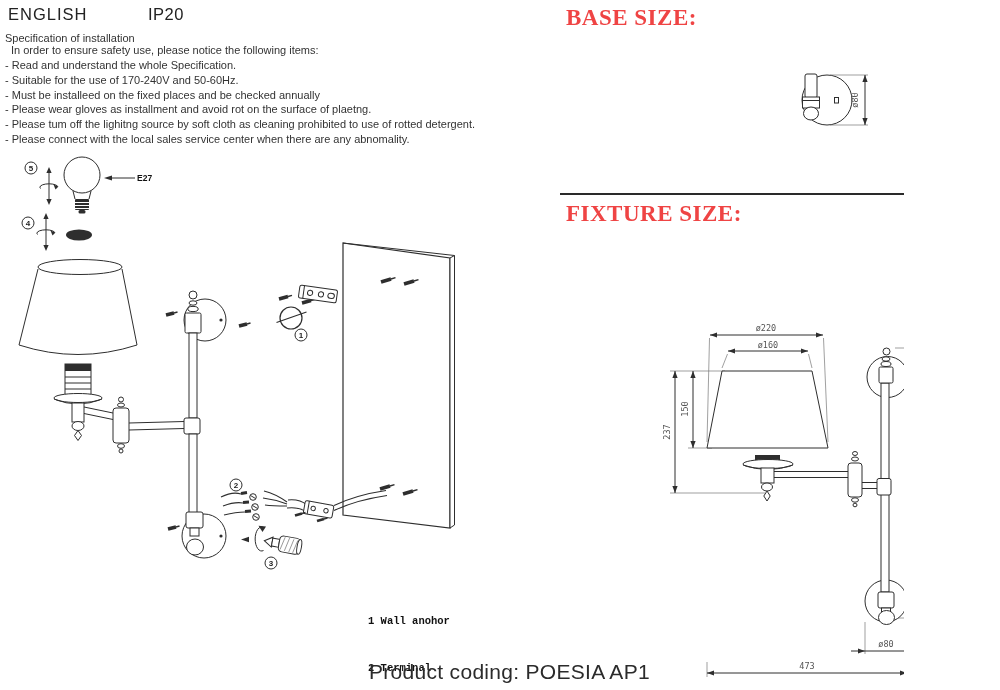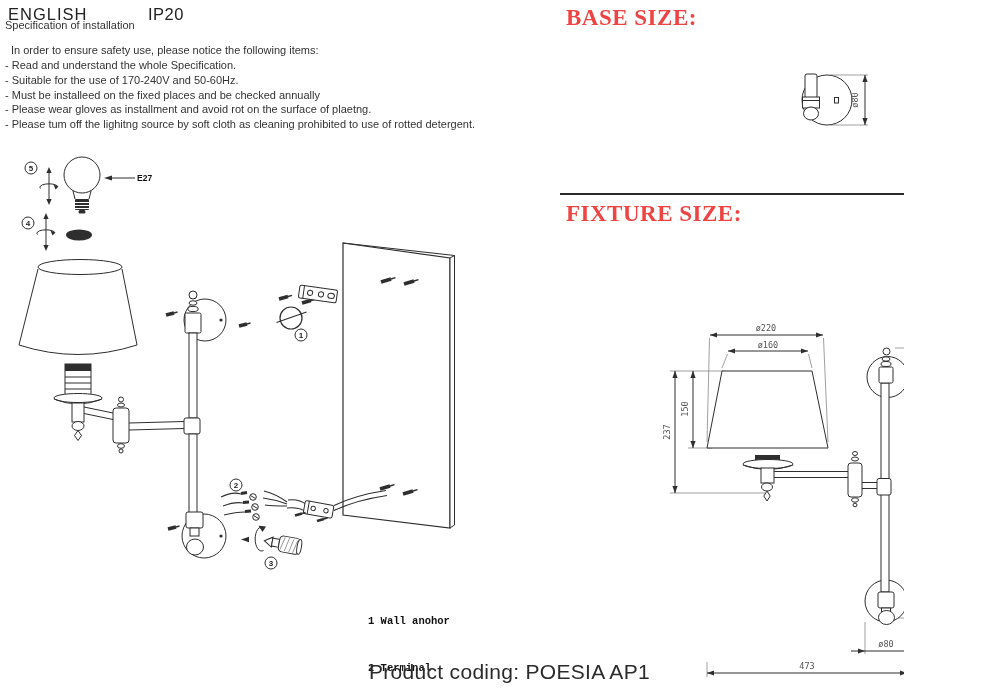--- a/index.html
+++ b/index.html
@@ -1,21 +1,21 @@
 <!DOCTYPE html>
 <html><head>
 <meta charset="utf-8">
 <style>
   html,body{margin:0;padding:0;background:#fff;}
   .page{position:relative;width:904px;height:690px;background:#fff;overflow:hidden;
         font-family:"Liberation Sans",sans-serif;color:#2b2b2b;}
   .abs{position:absolute;}
   .lang{left:8px;top:5px;font-size:16.5px;letter-spacing:1px;color:#222;}
   .ip{left:148px;top:5px;font-size:16.5px;letter-spacing:.5px;color:#222;}
-  .spec-title{left:5px;top:19px;font-size:11px;color:#333;}
+  .spec-title{left:5px;top:32px;font-size:11px;color:#333;}
   .spec-intro{left:11px;top:44px;font-size:11px;color:#333;}
   .spec-items{left:5px;top:58px;font-size:11px;line-height:14.8px;color:#333;}
   .h-serif{font-family:"Liberation Serif",serif;font-weight:bold;font-size:23px;color:#ef4444;letter-spacing:.5px;}
   .base-title{left:566px;top:5px;}
   .fixture-title{left:566px;top:201px;}
   .divider{left:560px;top:193px;width:436px;height:2px;background:#2a2a2a;}
   .parts{left:368px;top:583px;font-family:"Liberation Mono",monospace;font-weight:bold;
          font-size:10.5px;line-height:15.6px;color:#111;white-space:pre;}
   .coding{left:369px;top:660px;font-size:21px;color:#2b2b2b;letter-spacing:.3px;}
   
@@ -42,20 +42,21 @@
   <div class="abs ip">IP20</div>
 
   <div class="abs spec-title">Specification of installation</div>
   <div class="abs spec-intro">In order to ensure safety use, please notice the following items:</div>
   <div class="abs spec-items">
     <div>- Read and understand the whole Specification.</div>
     <div>- Suitable for the use of 170-240V and 50-60Hz.</div>
     <div>- Must be installeed on the fixed places and be checked annually</div>
     <div>- Please wear gloves as installment and avoid rot on the surface of plaetng.</div>
     <div>- Please tum off the lighitng source by soft cloth as cleaning prohibited to use of rotted detergent.</div>
+    <div>- Please connect with the local sales service center when there are any abnomality.</div>
   </div>
 
   <div class="abs h-serif base-title">BASE SIZE:</div>
 
   <svg class="abs" style="left:770px;top:60px;" width="120" height="90" viewBox="0 0 120 90">
     <g>
       <circle class="lnw" cx="57" cy="40" r="25"></circle>
       <rect class="lnw" x="64.5" y="37.5" width="4" height="5.5"></rect>
       <rect class="lnw" x="35" y="14" width="12" height="24" rx="2"></rect>
       <rect class="lnw" x="32.5" y="37" width="17" height="11"></rect>

